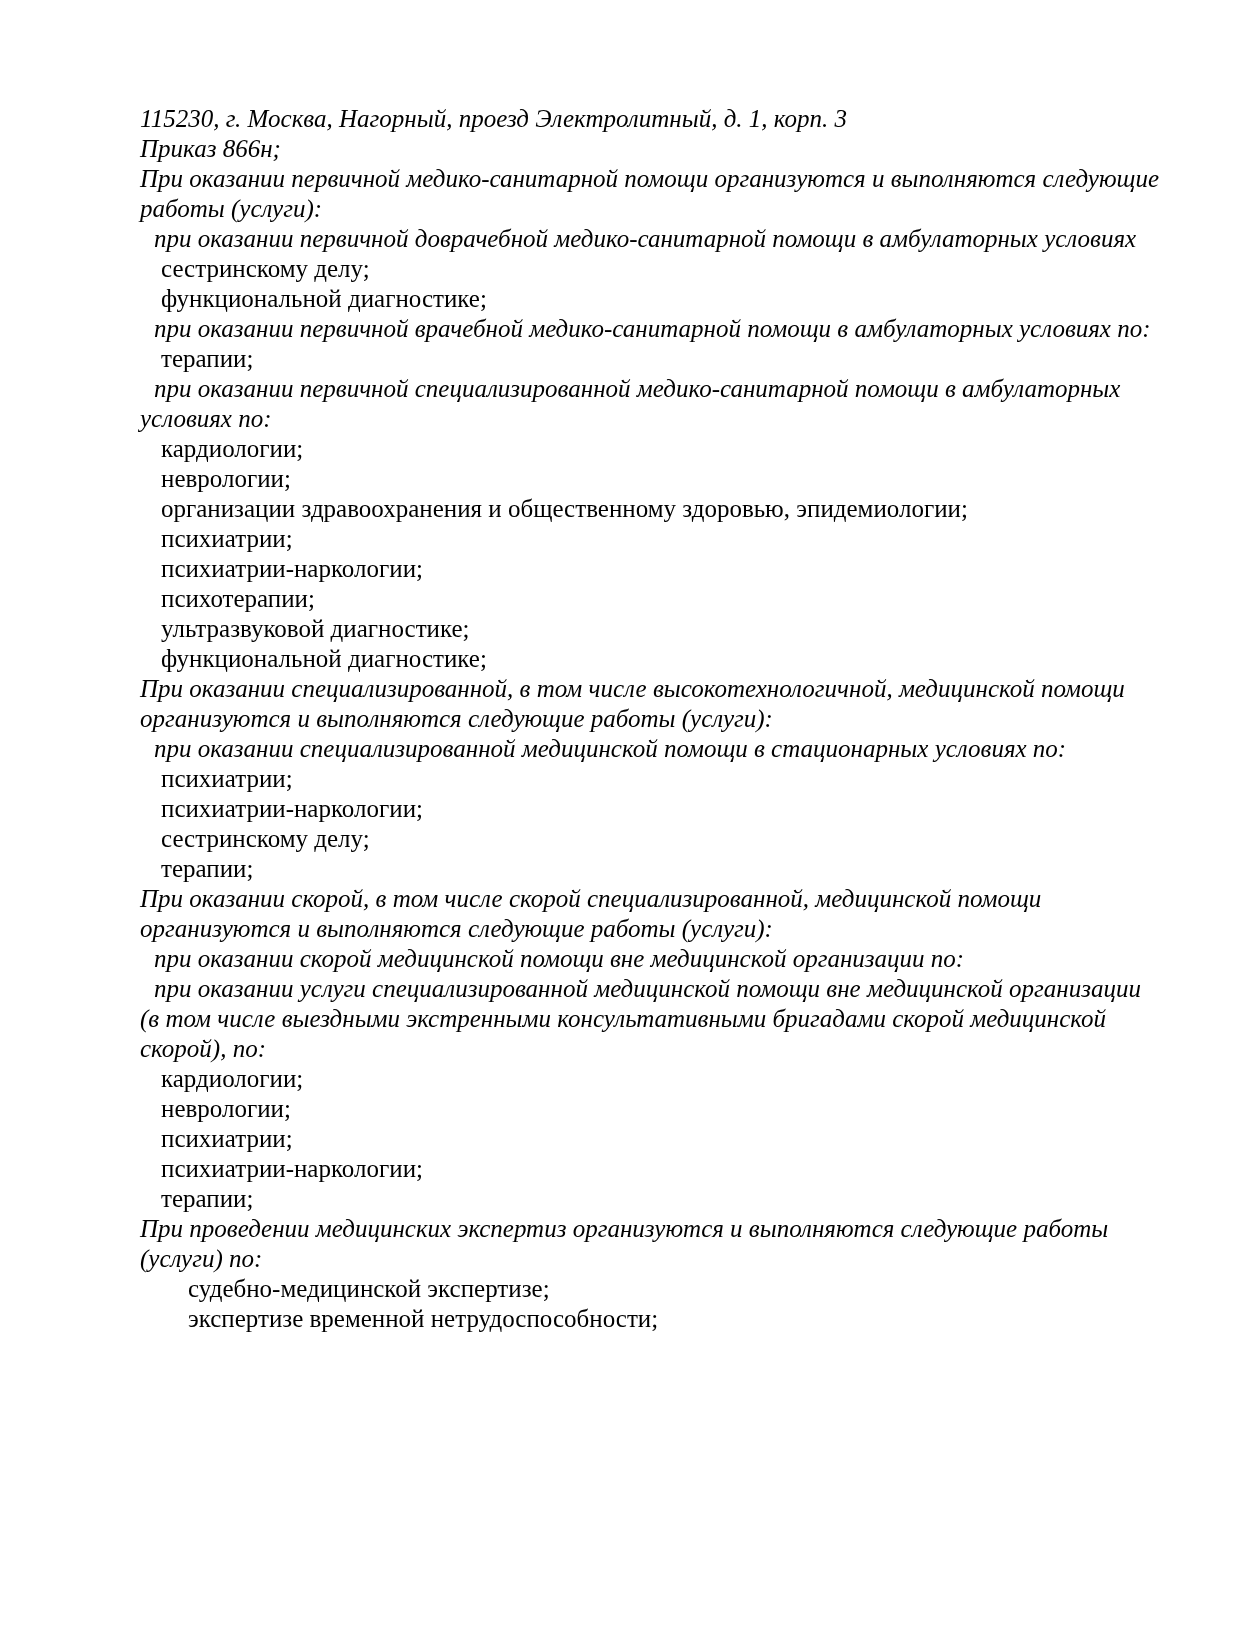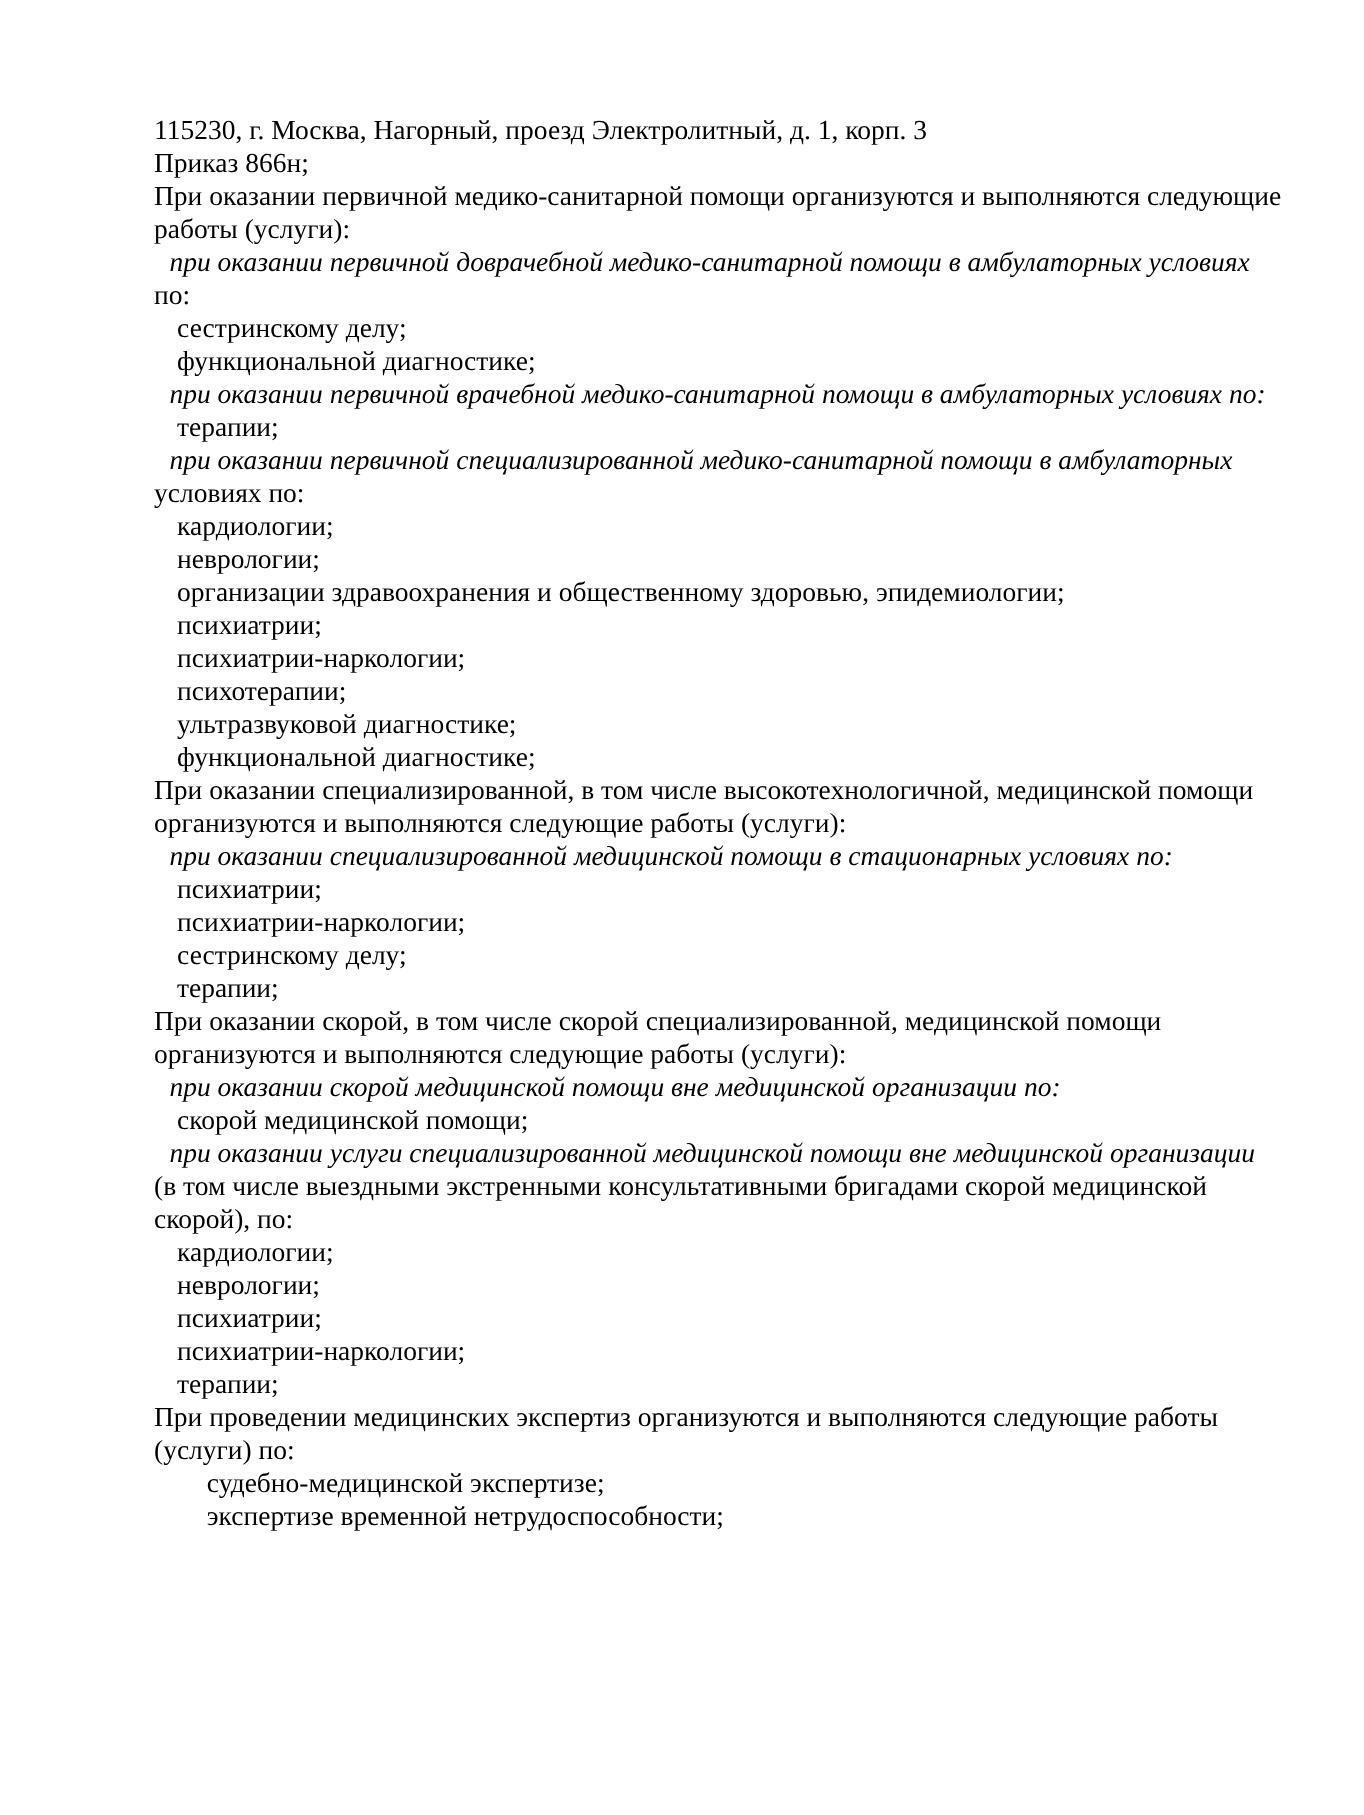--- a/index.html
+++ b/index.html
@@ -18,36 +18,35 @@
   }
   .text-block {
     font-family: "Liberation Serif", "DejaVu Serif", serif;
     font-size: 25px;
     line-height: 30px;
     color: #000000;
   }
   .line {
     white-space: pre;
   }
-  .ind0 { padding-left: 0; }
+  .ind0 { padding-left: 0; font-style: italic; }
   .ind1 { padding-left: 8px; margin-left: 40px; }
   .ind2 { padding-left: 14px; font-style: italic; }
   .ind3 { padding-left: 21px; }
 </style>
 </head>
 <body>
 
 <main class="page">
   <div class="text-block" id="text-block">
       <div class="line ind0">115230, г. Москва, Нагорный, проезд Электролитный, д. 1, корп. 3</div>
       <div class="line ind0">Приказ 866н;</div>
       <div class="line ind0">При оказании первичной медико-санитарной помощи организуются и выполняются следующие</div>
       <div class="line ind0">работы (услуги):</div>
       <div class="line ind2">при оказании первичной доврачебной медико-санитарной помощи в амбулаторных условиях</div>
-      <div class="line ind0">по:</div>
       <div class="line ind3">сестринскому делу;</div>
       <div class="line ind3">функциональной диагностике;</div>
       <div class="line ind2">при оказании первичной врачебной медико-санитарной помощи в амбулаторных условиях по:</div>
       <div class="line ind3">терапии;</div>
       <div class="line ind2">при оказании первичной специализированной медико-санитарной помощи в амбулаторных</div>
       <div class="line ind0">условиях по:</div>
       <div class="line ind3">кардиологии;</div>
       <div class="line ind3">неврологии;</div>
       <div class="line ind3">организации здравоохранения и общественному здоровью, эпидемиологии;</div>
       <div class="line ind3">психиатрии;</div>
@@ -58,21 +57,20 @@
       <div class="line ind0">При оказании специализированной, в том числе высокотехнологичной, медицинской помощи</div>
       <div class="line ind0">организуются и выполняются следующие работы (услуги):</div>
       <div class="line ind2">при оказании специализированной медицинской помощи в стационарных условиях по:</div>
       <div class="line ind3">психиатрии;</div>
       <div class="line ind3">психиатрии-наркологии;</div>
       <div class="line ind3">сестринскому делу;</div>
       <div class="line ind3">терапии;</div>
       <div class="line ind0">При оказании скорой, в том числе скорой специализированной, медицинской помощи</div>
       <div class="line ind0">организуются и выполняются следующие работы (услуги):</div>
       <div class="line ind2">при оказании скорой медицинской помощи вне медицинской организации по:</div>
-      <div class="line ind3">скорой медицинской помощи;</div>
       <div class="line ind2">при оказании услуги специализированной медицинской помощи вне медицинской организации</div>
       <div class="line ind0">(в том числе выездными экстренными консультативными бригадами скорой медицинской</div>
       <div class="line ind0">скорой), по:</div>
       <div class="line ind3">кардиологии;</div>
       <div class="line ind3">неврологии;</div>
       <div class="line ind3">психиатрии;</div>
       <div class="line ind3">психиатрии-наркологии;</div>
       <div class="line ind3">терапии;</div>
       <div class="line ind0">При проведении медицинских экспертиз организуются и выполняются следующие работы</div>
       <div class="line ind0">(услуги) по:</div>

